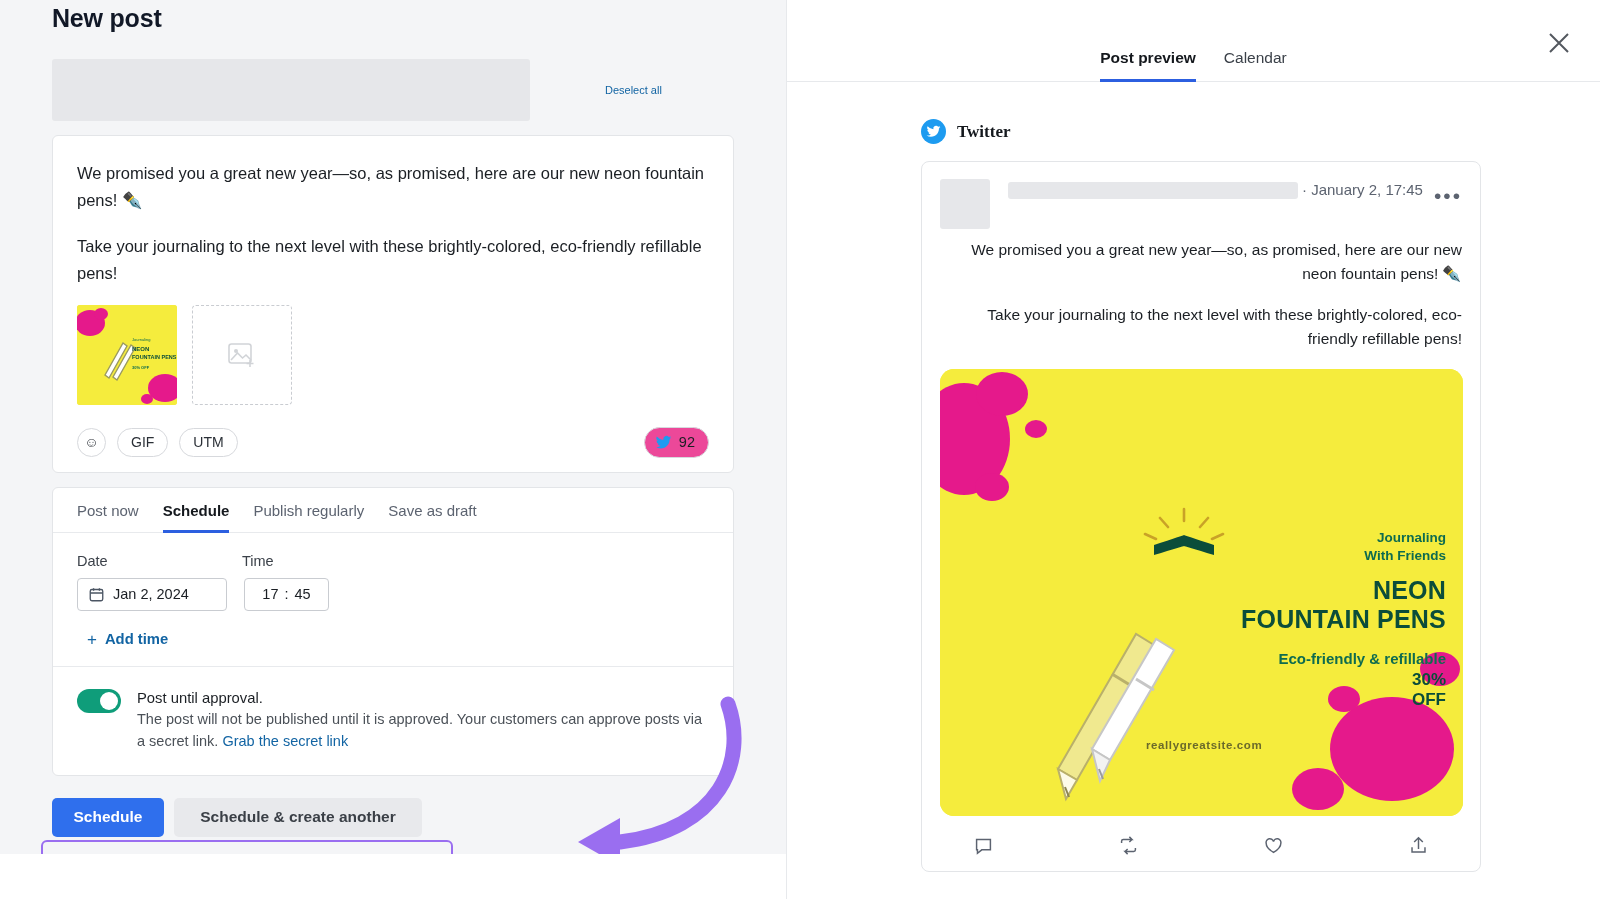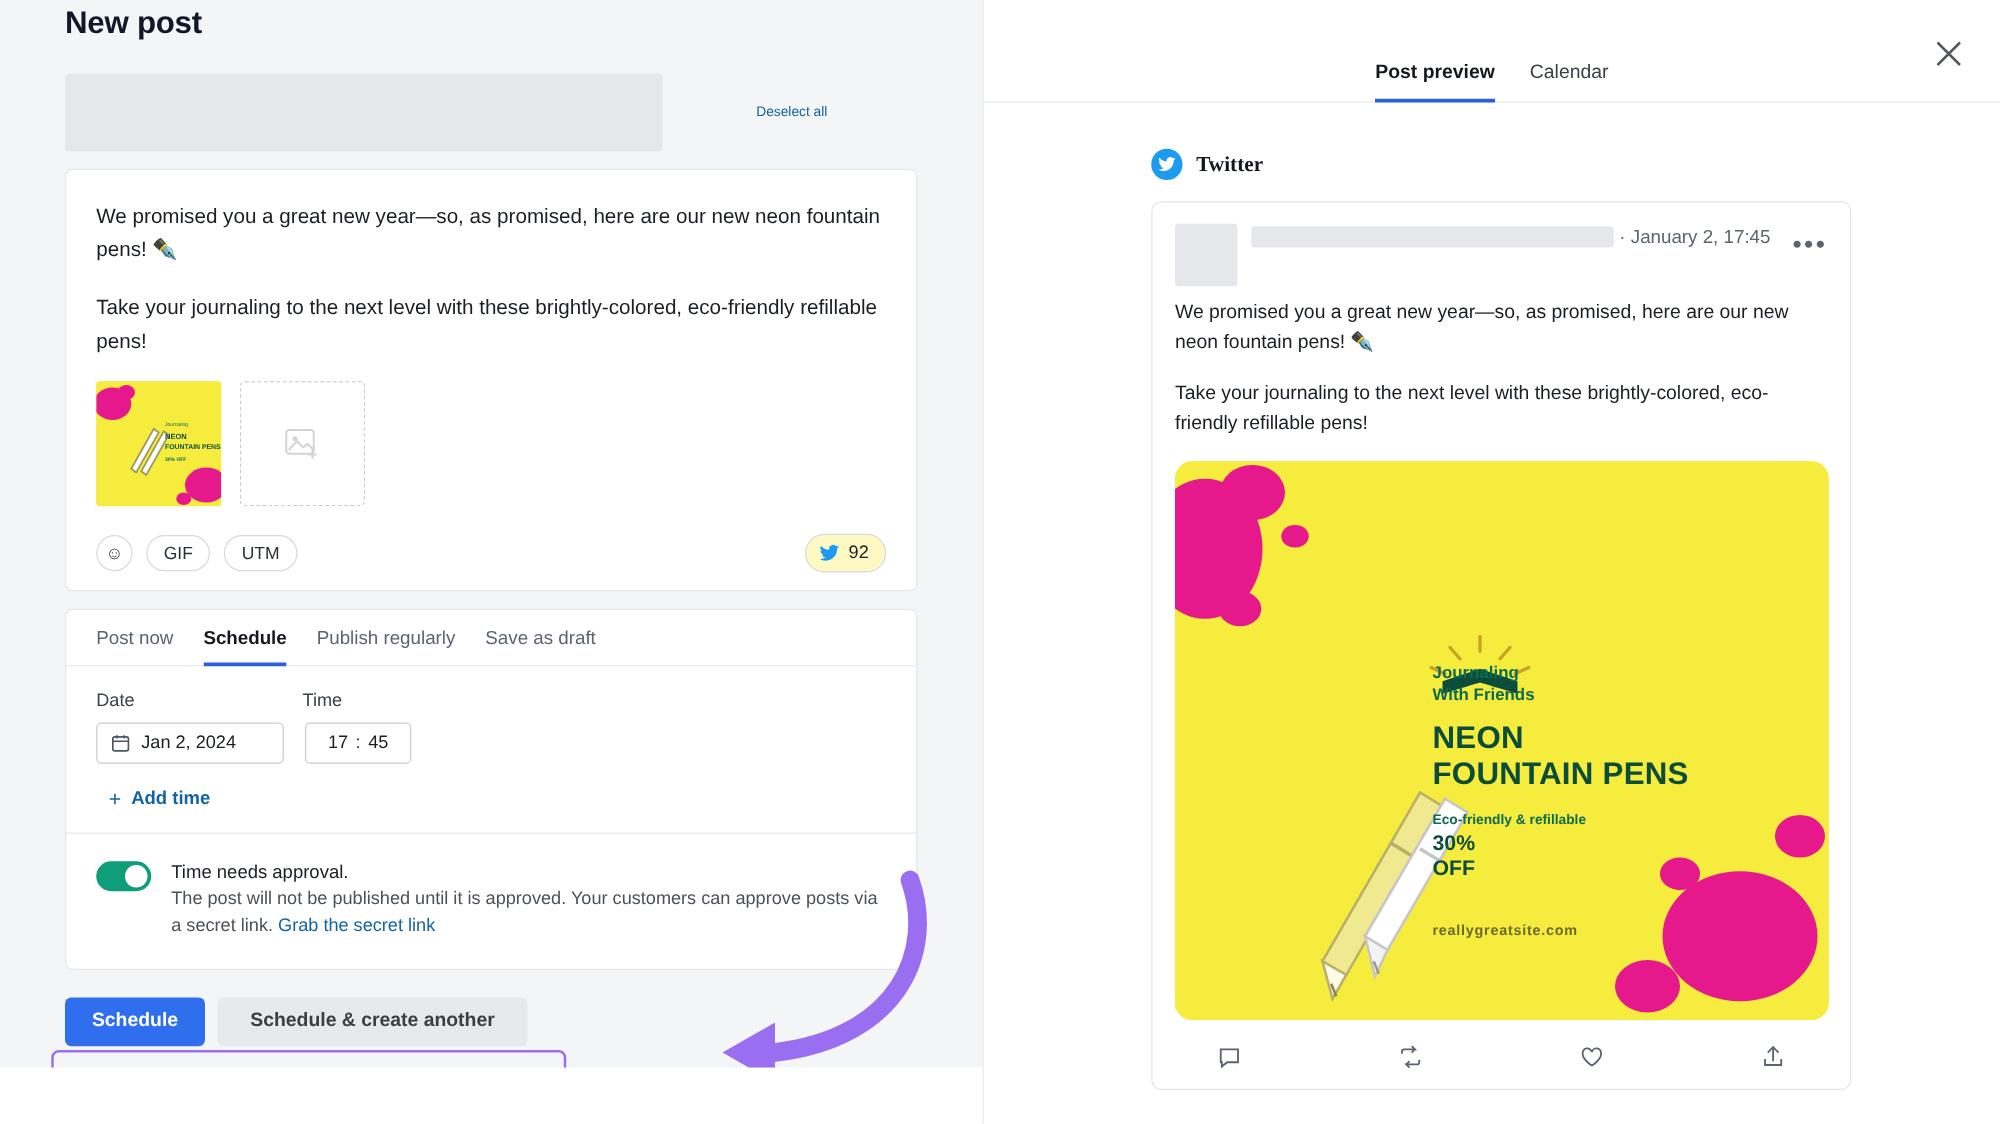--- a/index.html
+++ b/index.html
@@ -103,21 +103,21 @@
     padding: 0 13px;
     margin-right: 11px;
     cursor: pointer;
   }
   .chip.round { width: 29px; padding: 0; }
   .counter {
     margin-left: auto;
     height: 31px;
     border: 1px solid #d7d9dd;
     border-radius: 16px;
-    background: #fef9c3;
+    background: #ec4899;
     display: flex; align-items: center;
     padding: 0 13px 0 10px;
     font-size: 14.5px;
     color: #1b1f24;
     gap: 7px;
   }
   .tw-bird { width: 17px; height: 17px; fill: #1d9bf0; }
 
   
   .sched-tabs {
@@ -226,20 +226,21 @@
   
   .arrow { position: absolute; left: 470px; top: 690px; pointer-events: none; }
 
   
   .right {
     width: 814px;
     height: 899px;
     background: #ffffff;
     position: relative;
     border-left: 1px solid #e7e9ec;
+    text-align: right;
   }
   .preview-tabs {
     height: 82px;
     display: flex;
     align-items: flex-end;
     justify-content: center;
     gap: 28px;
     border-bottom: 1px solid #e7e9ec;
   }
   .ptab {
@@ -294,21 +295,21 @@
     margin-top: 18px;
     width: 523px; height: 447px;
     border-radius: 14px;
     background: #f5ec3d;
     position: relative;
     overflow: hidden;
   }
   .ad-text { position: absolute; left: 206px; top: 160px; width: 300px; }
   .ad-sub { font-size: 13.5px; font-weight: bold; color: #0e6b4f; line-height: 1.3; }
   .ad-title { font-size: 25px; font-weight: bold; color: #0b4d3a; line-height: 1.16; margin-top: 12px; letter-spacing: .2px; }
-  .ad-eco { font-size: 11px; font-weight: bold; color: #0e6b4f; margin-top: 16px; }
+  .ad-eco { font-size: 15px; font-weight: bold; color: #0e6b4f; margin-top: 16px; }
   .ad-off { font-size: 17px; font-weight: bold; color: #0b4d3a; line-height: 1.18; margin-top: 3px; }
   .ad-site { position: absolute; left: 206px; top: 370px; font-size: 11.5px; font-weight: bold; color: #6b6a2a; letter-spacing: .6px; }
 
   .tweet-actions {
     display: flex;
     justify-content: space-between;
     padding: 20px 34px 2px 34px;
   }
   .tweet-actions svg { stroke: #5c6370; fill: none; stroke-width: 1.7; width: 19px; height: 19px; cursor: pointer; }
 </style>
@@ -402,21 +403,21 @@
           <div class="add-time">
             <span class="plus">+</span>
             <span>Add time</span>
           </div>
         </div>
         <div class="approval">
           <div class="toggle">
               <div class="knob"></div>
             </div>
           <div class="approval-text">
-            <div>Time needs approval.</div>
+            <div>Post until approval.</div>
             <div class="sub">
               <span>The post will not be published until it is approved. Your customers can approve posts via a secret link.</span>
               <span class="link">Grab the secret link</span>
             </div>
           </div>
         </div>
       </div>
 
       <div class="btn-row">
         <div class="btn primary">Schedule</div>

